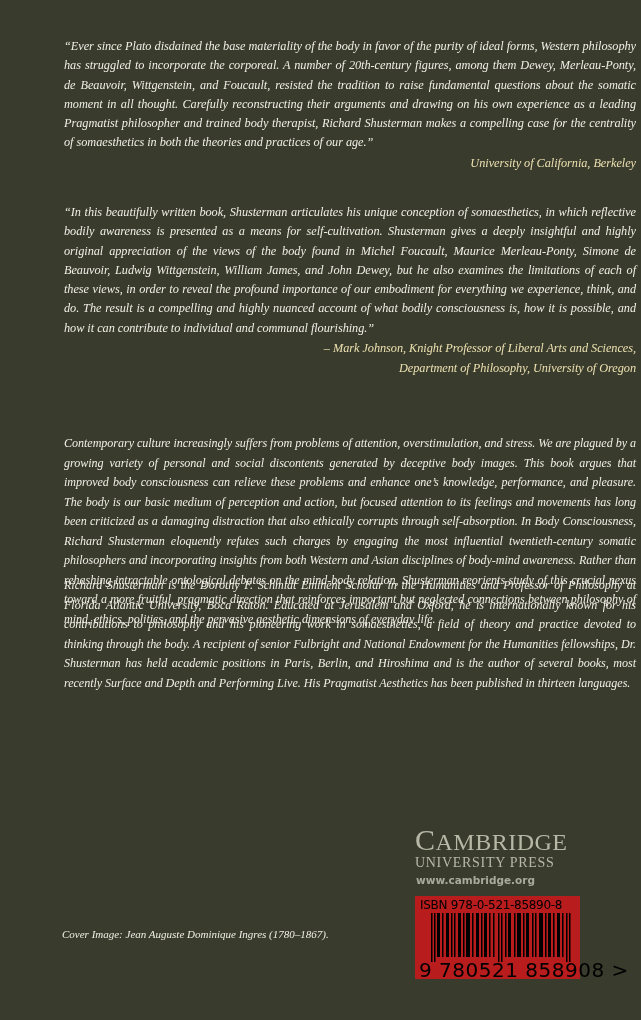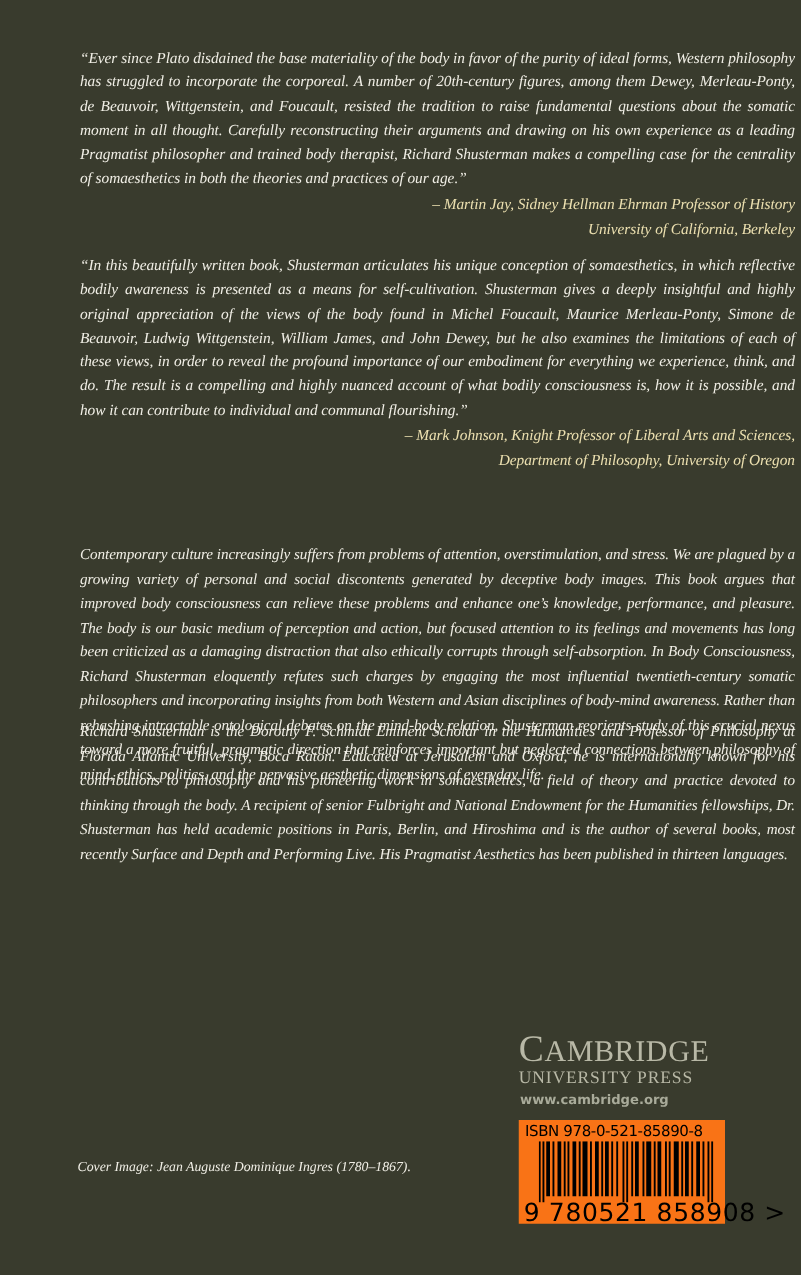--- a/index.html
+++ b/index.html
@@ -53,21 +53,21 @@
   }
   .pub-url {
     position: absolute; left: 416px; top: 874px;
     font-family: "DejaVu Sans", "Liberation Sans", sans-serif;
     font-weight: bold;
     font-size: 10.5px; color: #a9ab9a;
   }
   .barcode {
     position: absolute; left: 415px; top: 896px;
     width: 165px; height: 83px;
-    background: #f97316;
+    background: #b91c1c;
   }
   .isbn-text {
     position: absolute; left: 5px; top: 2px;
     font-family: "DejaVu Sans", "Liberation Sans", sans-serif;
     font-size: 12px; letter-spacing: -0.3px; color: #000;
     white-space: nowrap;
   }
   .bars {
     position: absolute; left: 16px; top: 17px; width: 140px; height: 49px;
   }
@@ -76,21 +76,20 @@
     font-family: "DejaVu Sans", "Liberation Sans", sans-serif;
     font-size: 20px; color: #000; white-space: nowrap; letter-spacing: 0.5px;
   }
 </style>
 </head>
 <body>
 
 <div class="block quote" id="q1">
   <p>“Ever since Plato disdained the base materiality of the body in favor of the purity of ideal forms, Western philosophy has struggled to incorporate the corporeal. A number of 20th-century figures, among them Dewey, Merleau-Ponty, de Beauvoir, Wittgenstein, and Foucault, resisted the tradition to raise fundamental questions about the somatic moment in all thought. Carefully reconstructing their arguments and drawing on his own experience as a leading Pragmatist philosopher and trained body therapist, Richard Shusterman makes a compelling case for the centrality of somaesthetics in both the theories and practices of our age.”</p>
   <div class="attrib">
-    <div>– Martin Jay, Sidney Hellman Ehrman Professor of History</div>
     <div>University of California, Berkeley</div>
   </div>
 </div>
 
 <div class="block quote" id="q2">
   <p>“In this beautifully written book, Shusterman articulates his unique conception of somaesthetics, in which reflective bodily awareness is presented as a means for self-cultivation. Shusterman gives a deeply insightful and highly original appreciation of the views of the body found in Michel Foucault, Maurice Merleau-Ponty, Simone de Beauvoir, Ludwig Wittgenstein, William James, and John Dewey, but he also examines the limitations of each of these views, in order to reveal the profound importance of our embodiment for everything we experience, think, and do. The result is a compelling and highly nuanced account of what bodily consciousness is, how it is possible, and how it can contribute to individual and communal flourishing.”</p>
   <div class="attrib">
     <div>– Mark Johnson, Knight Professor of Liberal Arts and Sciences,</div>
     <div>Department of Philosophy, University of Oregon</div>
   </div>

